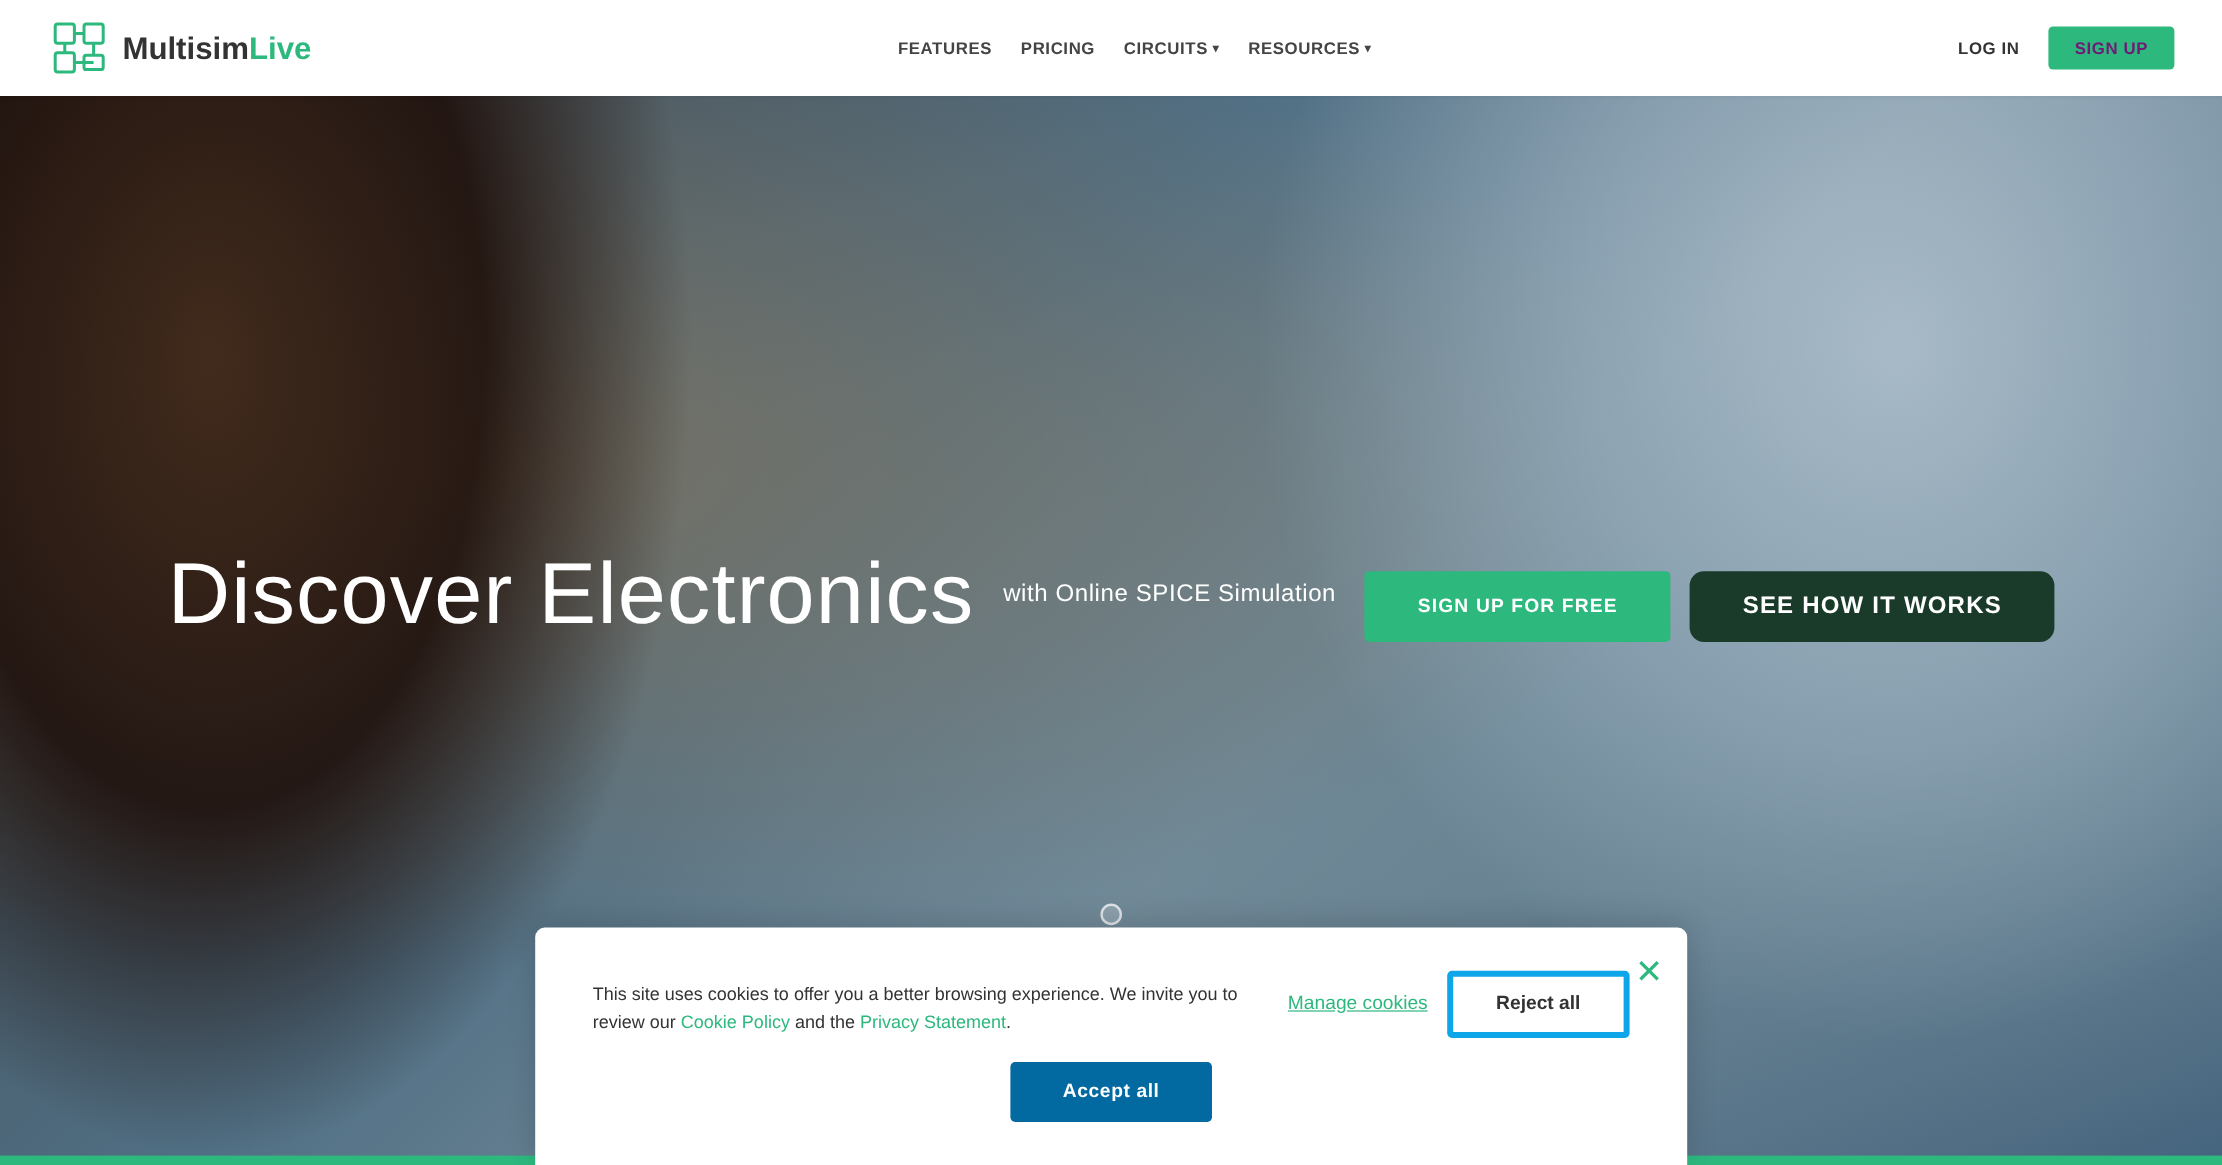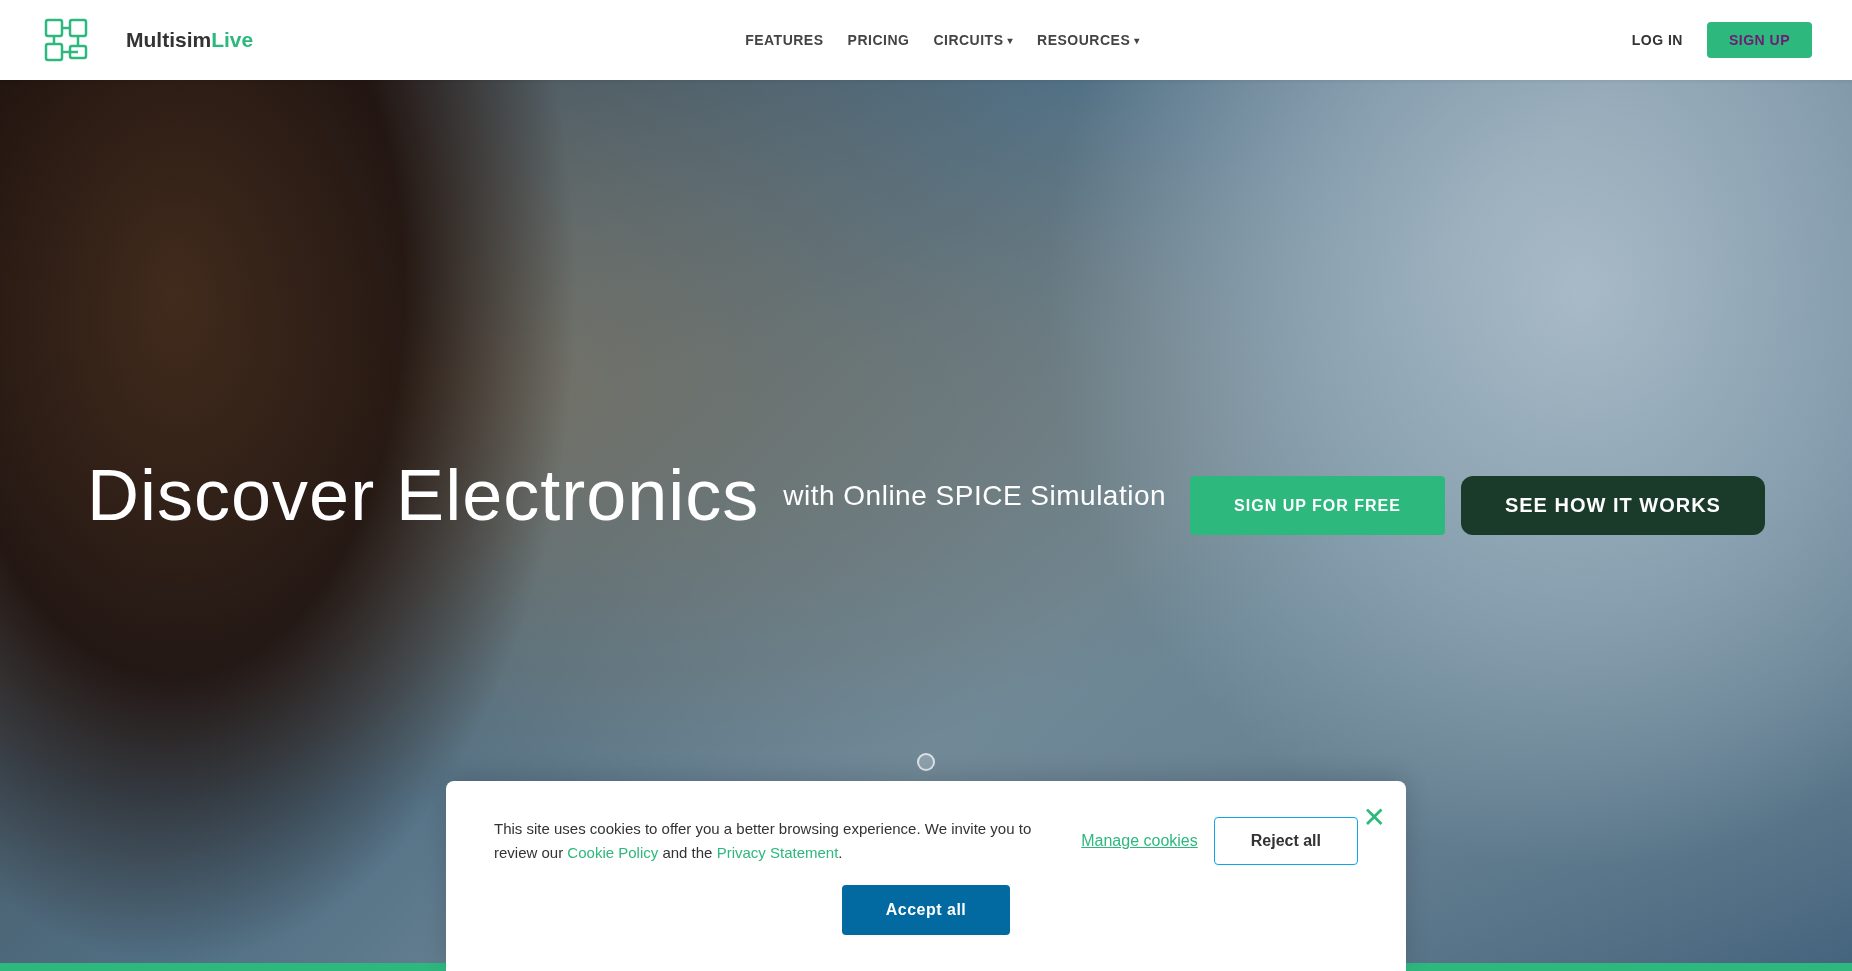--- a/index.html
+++ b/index.html
@@ -21,24 +21,23 @@
     .navbar-left {
       display: flex;
       align-items: center;
       gap: 10px;
     }
     .logo-icon {
       width: 52px;
       height: 52px;
     }
     .logo-text {
-      font-size: 21px;
+      font-size: 26px;
       font-weight: 400;
       color: #333;
-      margin-left: 24px;
     }
     .logo-text span {
       color: #2db87e;
       font-weight: 700;
     }
     .navbar-center {
       display: flex;
       align-items: center;
       gap: 24px;
     }
@@ -136,21 +135,21 @@
       margin-top: 20px;
     }
     .hero-title {
       font-size: 72px;
       font-weight: 300;
       color: #fff;
       letter-spacing: 1px;
       line-height: 1.1;
     }
     .hero-subtitle {
-      font-size: 28px;
+      font-size: 20px;
       font-weight: 300;
       color: #fff;
       letter-spacing: 0.5px;
     }
     .hero-buttons {
       display: flex;
       gap: 16px;
       margin-top: 20px;
     }
     .btn-signup-free {
@@ -235,21 +234,21 @@
       background: transparent;
       border: none;
       color: #2db87e;
       font-size: 16px;
       font-weight: 500;
       cursor: pointer;
       text-decoration: underline;
     }
     .btn-reject-all {
       background: #fff;
-      border: 1px solid #0ea5e9;
+      border: 5px solid #0ea5e9;
       color: #333;
       padding: 14px 36px;
       font-size: 16px;
       font-weight: 600;
       border-radius: 4px;
       cursor: pointer;
     }
     .btn-accept-all {
       background: #0369a1;
       color: #fff;

